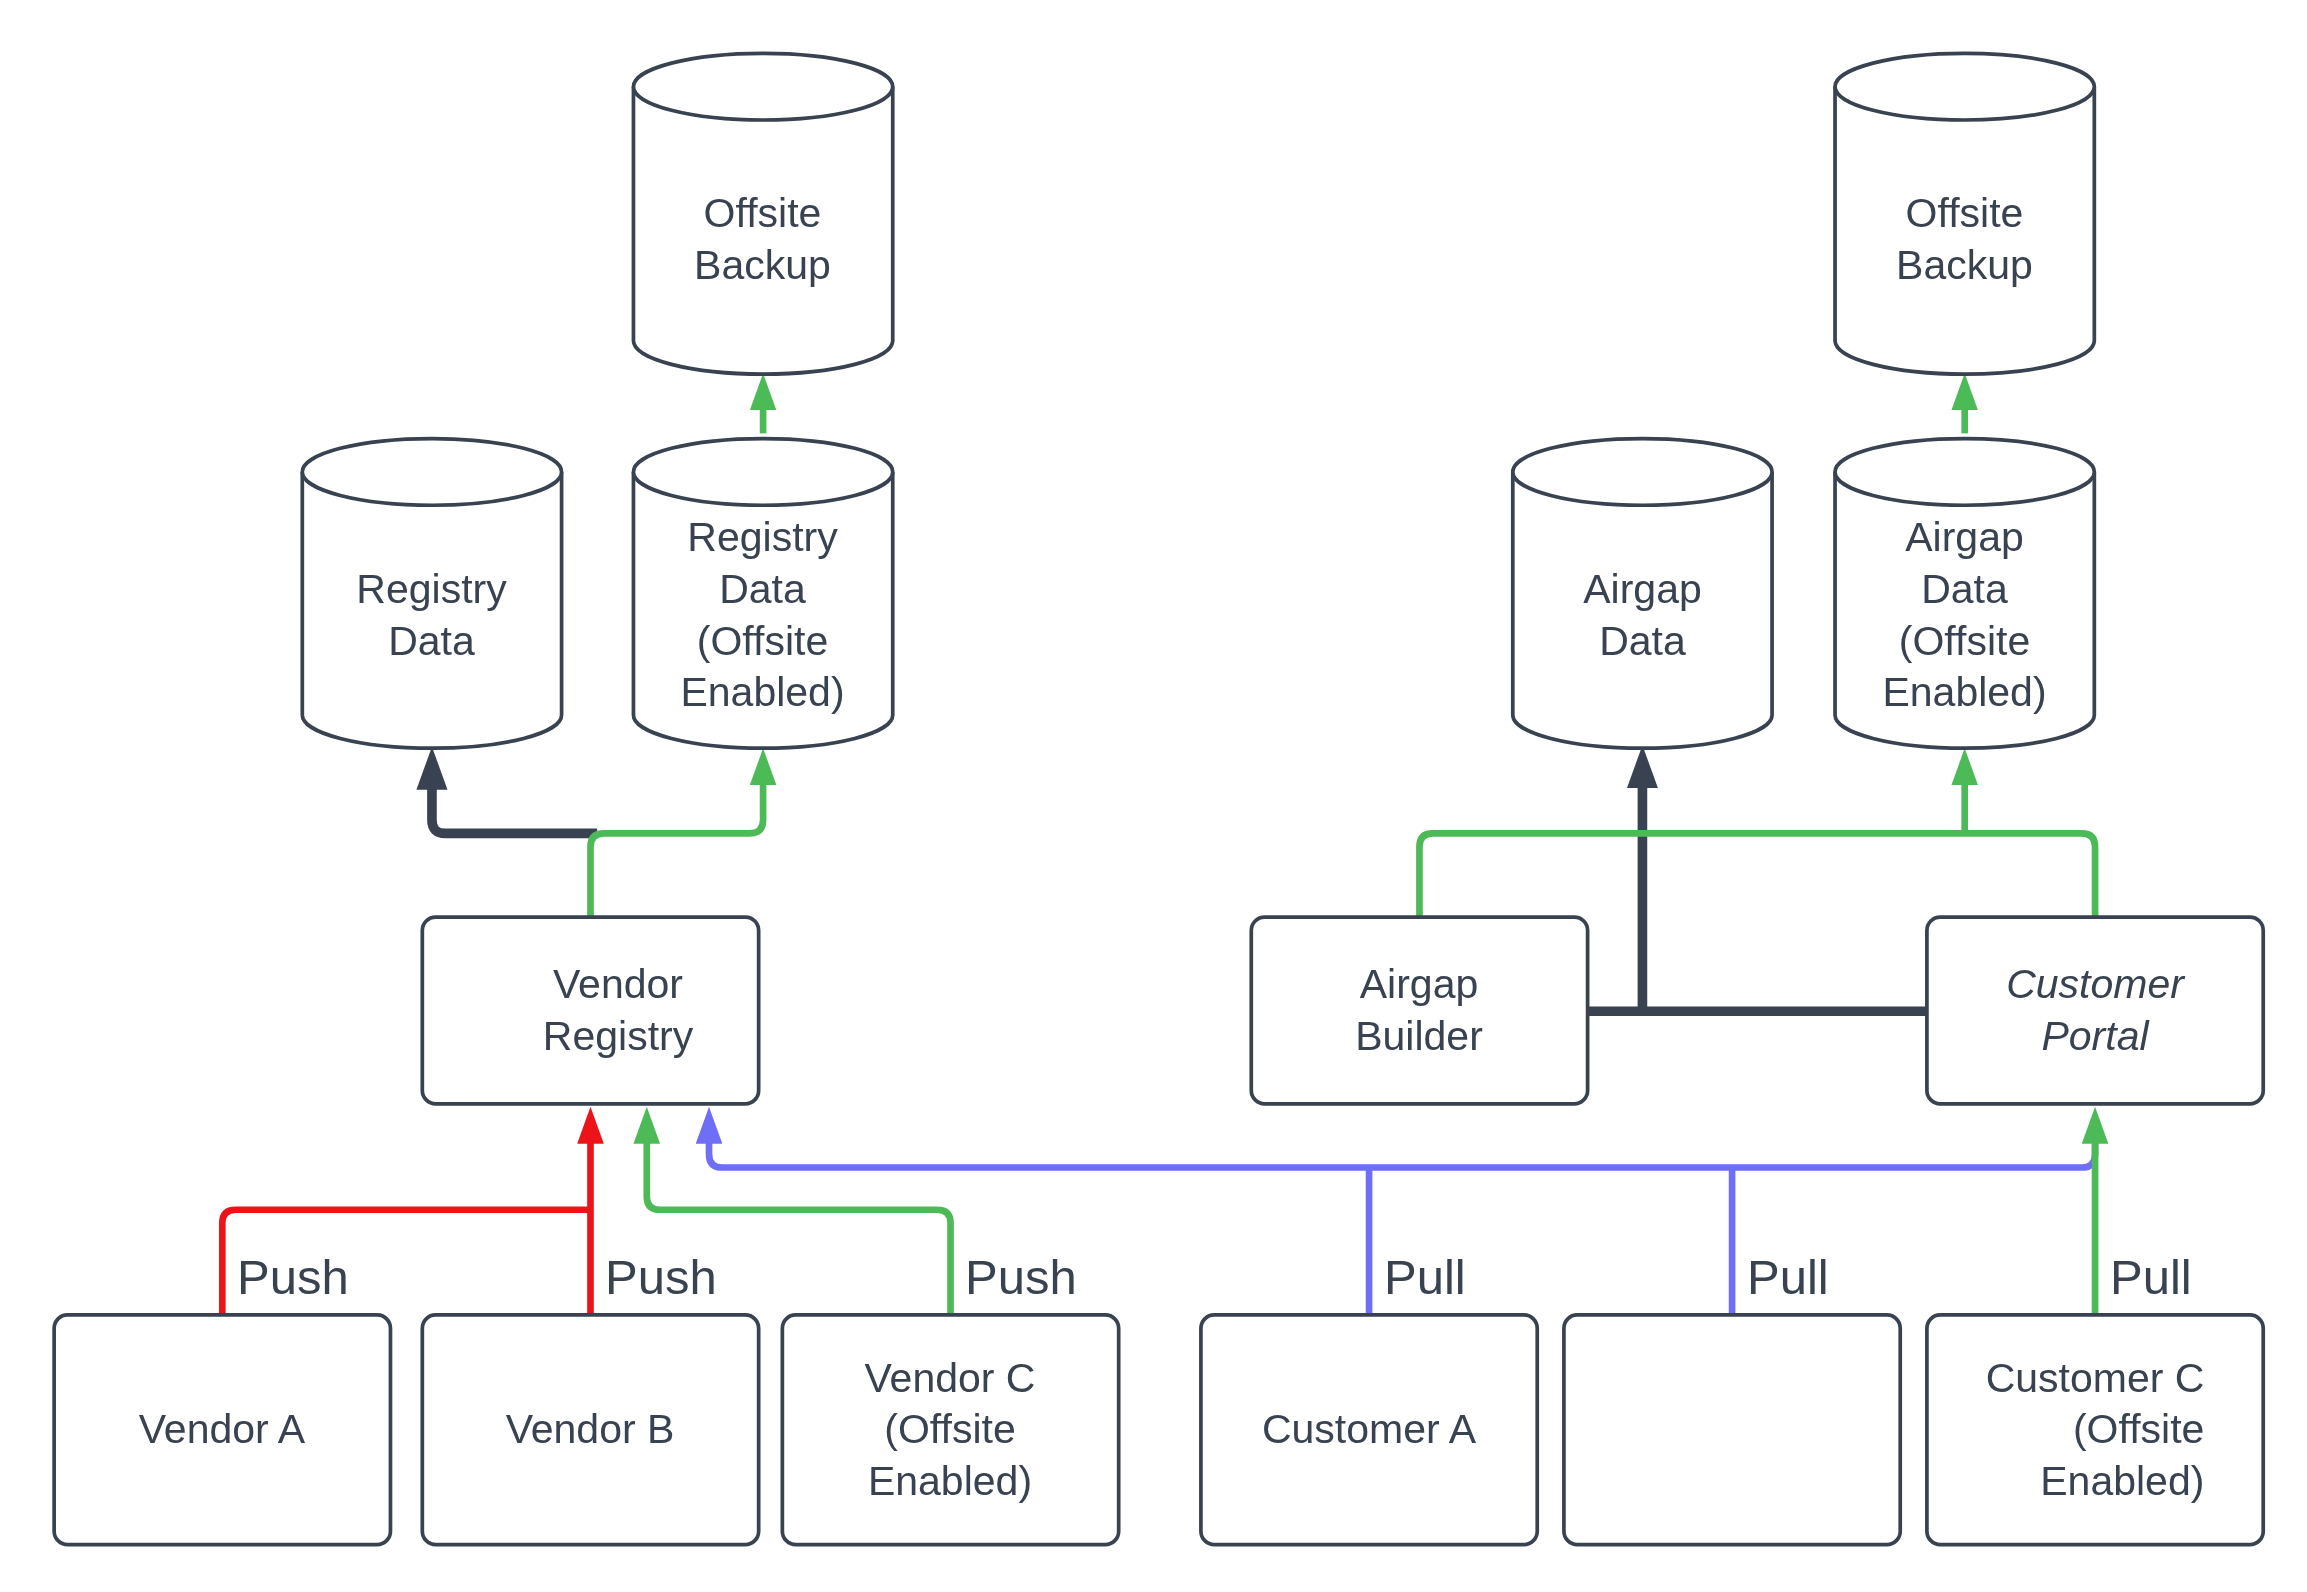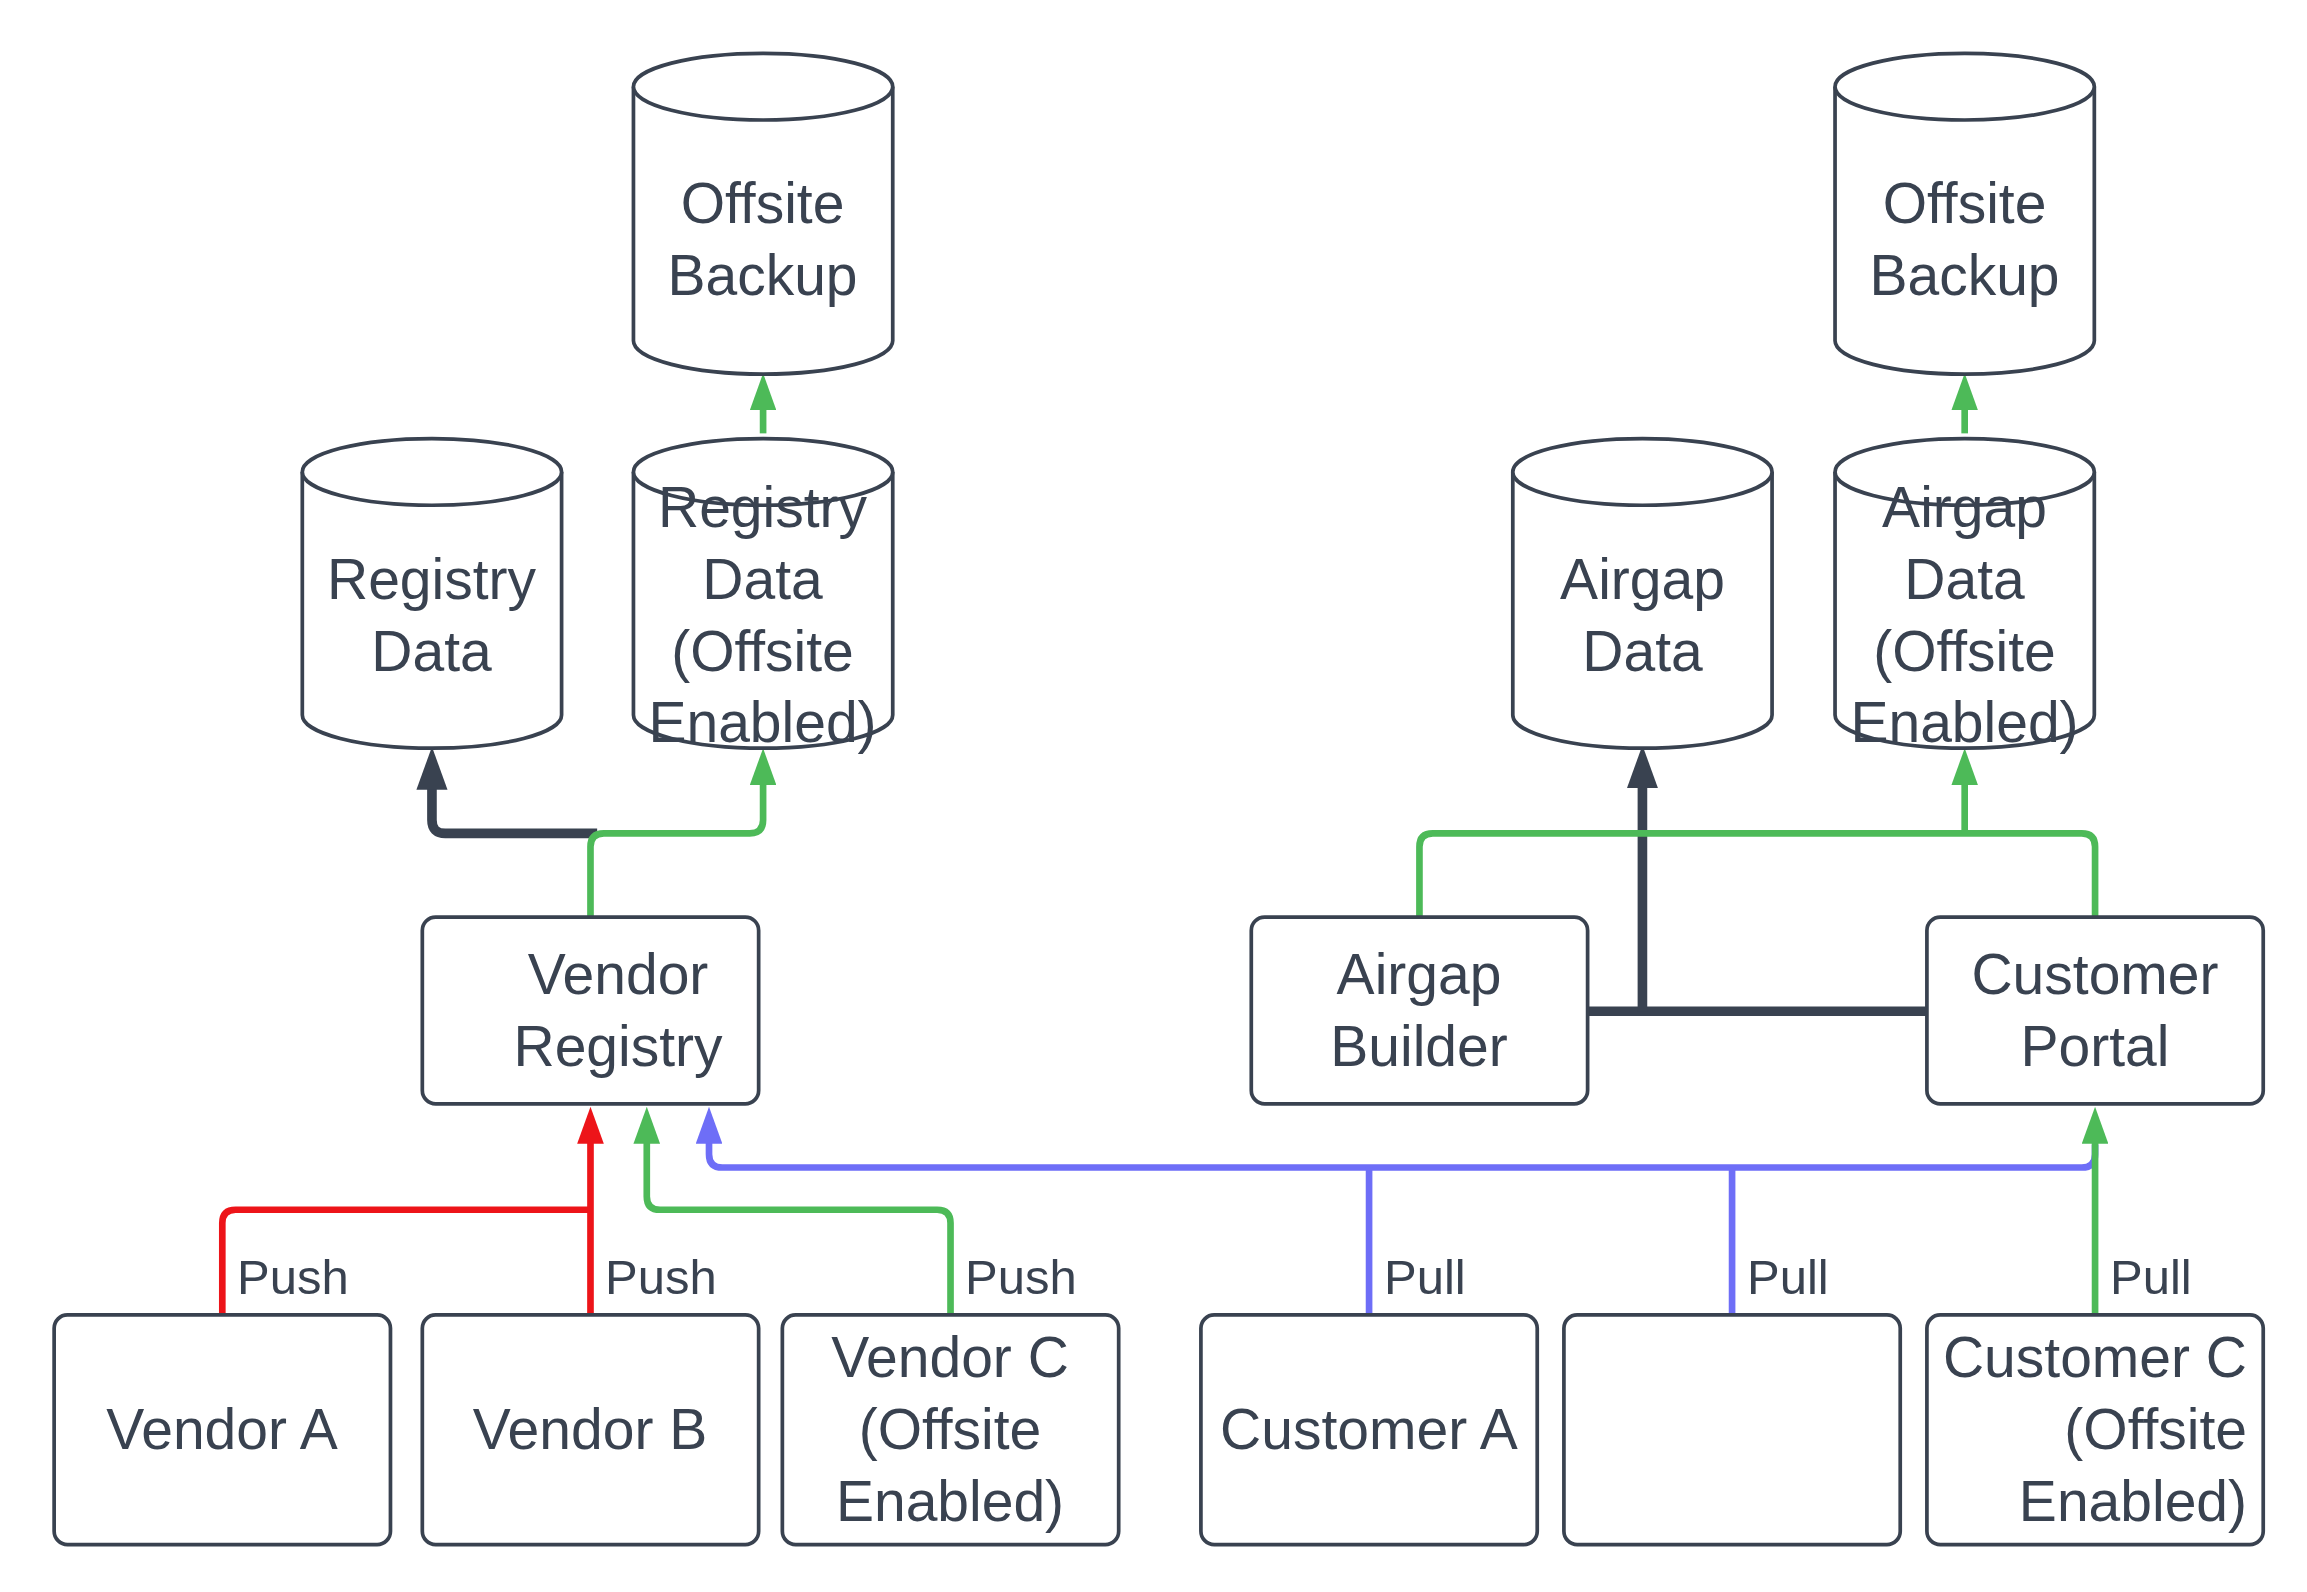--- a/index.html
+++ b/index.html
@@ -28,21 +28,21 @@
   .edge.dark{stroke:var(--ink);stroke-width:13px;}
   .ah-green{fill:var(--green);}
   .ah-red{fill:var(--red);}
   .ah-blue{fill:var(--blue);}
   .ah-dark{fill:var(--ink);}
   
   .node-label{
     position:absolute;
     display:flex;align-items:center;justify-content:center;
     text-align:center;
-    font-size:57px;line-height:1.26;
+    font-size:41px;line-height:1.26;
     white-space:pre-line;
     color:var(--ink);
     pointer-events:none;
   }
   .edge-label{
     position:absolute;
     font-size:49px;line-height:1.1;
     color:var(--ink);
     pointer-events:none;
   }
@@ -168,21 +168,21 @@
   <div class="node-label" style="left:1835px;top:105px;width:259px;height:269px;">Offsite
 Backup</div>
   <div class="node-label" style="left:1513px;top:483px;width:259px;height:265px;">Airgap
 Data</div>
   <div class="node-label" style="left:1835px;top:483px;width:259px;height:265px;">Airgap
 Data
 (Offsite
 Enabled)</div>
   <div class="node-label" style="left:1251px;top:917px;width:336px;height:187px;">Airgap
 Builder</div>
-  <div class="node-label" style="left:1927px;top:917px;width:336px;height:187px;">Customer
+  <div class="node-label" style="left:1927px;top:917px;width:336px;height:187px;font-style:italic;">Customer
 Portal</div>
   <div class="node-label" style="left:1201px;top:1315px;width:336px;height:230px;">Customer A</div>
   <div class="node-label" style="left:1927px;top:1315px;width:336px;height:230px;text-align:right;">Customer C
 (Offsite
 Enabled)</div>
 
   <div class="edge-label" style="left:237px;top:1251px;">Push</div>
   <div class="edge-label" style="left:605px;top:1251px;">Push</div>
   <div class="edge-label" style="left:965px;top:1251px;">Push</div>
   <div class="edge-label" style="left:1384px;top:1251px;">Pull</div>

